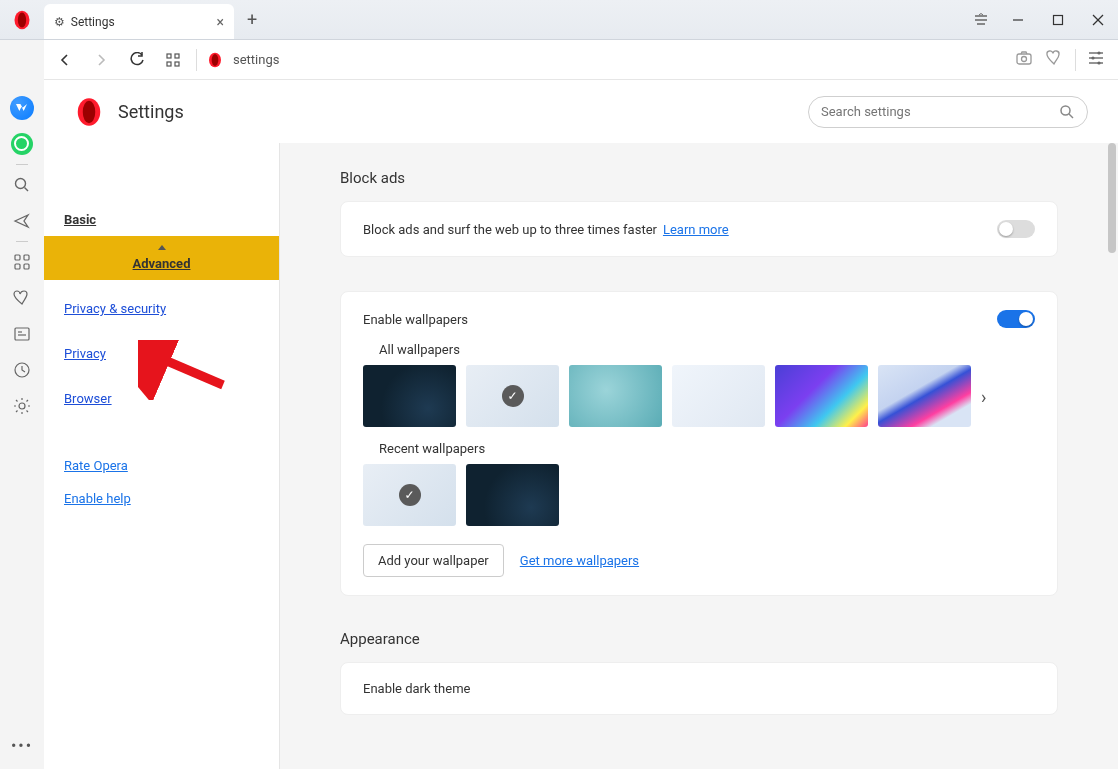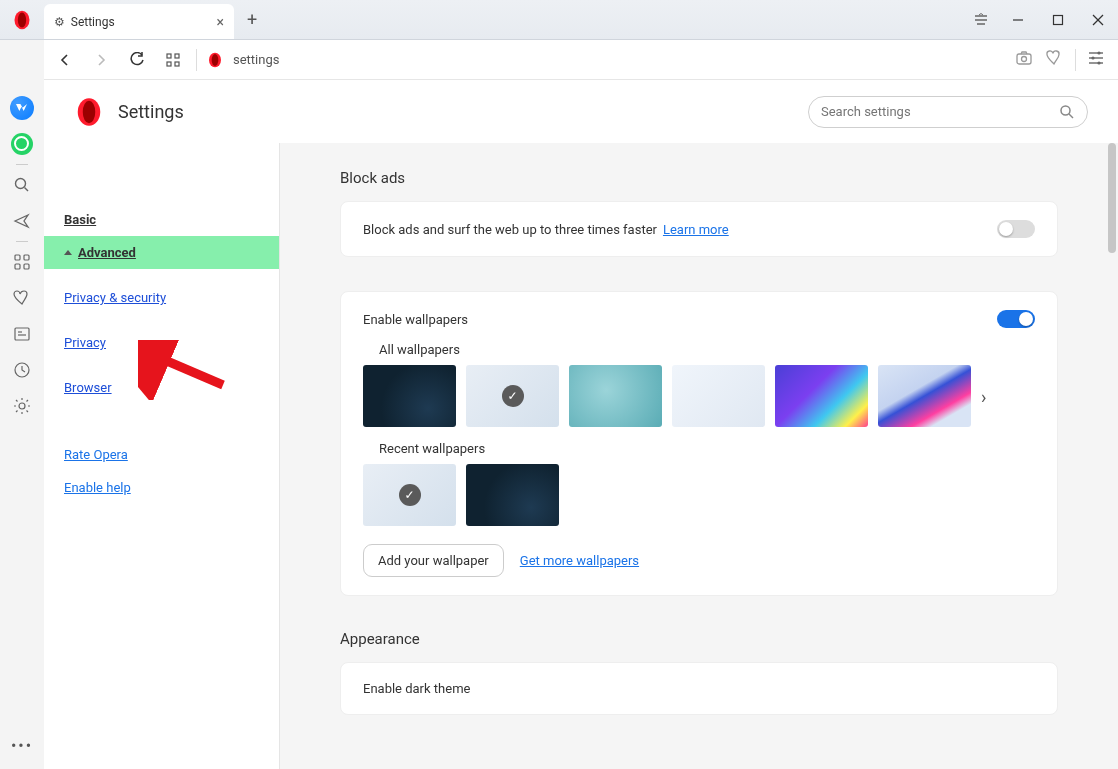--- a/index.html
+++ b/index.html
@@ -44,21 +44,21 @@
 .page-logo { width: 30px; height: 30px; }
 .page-title { font-size: 18px; color: #333; }
 .search-box { margin-left: auto; width: 280px; height: 32px; border: 1px solid #cfcfcf; border-radius: 16px; display: flex; align-items: center; padding: 0 12px; gap: 12px; }
 .search-box input { border: none; outline: none; flex: 1; font-size: 13px; color: #555; background: transparent; }
 
 .main-body { flex: 1; display: flex; background: #f5f5f5; overflow: hidden; }
 .sidebar-nav { width: 236px; background: #fff; border-right: 1px solid #e5e5e5; padding-top: 16px; }
 .nav-item { padding: 9px 20px; font-size: 13px; color: #333; cursor: pointer; text-decoration: underline; }
 .nav-item.group { font-weight: 700; }
 .nav-item.sub { padding-left: 20px; font-weight: 700; display: flex; align-items: center; gap: 6px; }
-.nav-item.sub.active { background: #86efac; }
+.nav-item.sub.active { background: #eab308; flex-direction: column; }
 .nav-item.child { padding-left: 20px; font-weight: 400; color: #1d4ed8; margin-top: 12px; }
 .nav-item.link { color: #1a73e8; text-decoration: underline; margin-top: 14px; }
 .caret-up { width: 0; height: 0; border-left: 4px solid transparent; border-right: 4px solid transparent; border-bottom: 5px solid #555; }
 
 .settings-panel { flex: 1; overflow-y: auto; padding: 26px 60px 40px 60px; position: relative; }
 .section-title { font-size: 15px; color: #333; margin-bottom: 14px; }
 .card { background: #fff; border: 1px solid #eee; border-radius: 8px; padding: 18px 22px; margin-bottom: 34px; }
 .row { display: flex; align-items: center; }
 .row-text { font-size: 13px; color: #333; }
 .link-a { color: #1a73e8; text-decoration: underline; margin-left: 6px; cursor: pointer; font-size: 13px; }
@@ -68,21 +68,21 @@
 .toggle.off::after { content:''; position:absolute; width:14px; height:14px; border-radius:50%; background:#fff; top:2px; left:2px; box-shadow: 0 1px 2px rgba(0,0,0,0.3); }
 .toggle.on { background: #1a73e8; }
 .toggle.on::after { content:''; position:absolute; width:14px; height:14px; border-radius:50%; background:#fff; top:2px; right:2px; box-shadow: 0 1px 2px rgba(0,0,0,0.3); }
 
 .sub-heading { font-size: 13px; color: #333; margin: 14px 16px 8px; }
 .wallpaper-row { display: flex; gap: 10px; align-items: center; position: relative; }
 .wp-thumb { width: 93px; height: 62px; border-radius: 3px; cursor: pointer; position: relative; background-size: cover; }
 .wp-thumb.selected::after { content:'✓'; position:absolute; width:22px; height:22px; background:#5a5a5a; border-radius:50%; color:#fff; display:flex; align-items:center; justify-content:center; font-size:12px; top:50%; left:50%; transform:translate(-50%,-50%); }
 .wp-next { width: 20px; color: #555; cursor: pointer; font-size: 18px; }
 
-.btn-outline { border: 1px solid #ccc; background: #fff; padding: 8px 14px; border-radius: 9px; font-size: 13px; color: #333; cursor: pointer; }
+.btn-outline { border: 1px solid #ccc; background: #fff; padding: 8px 14px; border-radius: 4px; font-size: 13px; color: #333; cursor: pointer; }
 
 .arrow-annotation { position: absolute; left: 138px; top: 340px; pointer-events: none; }
 
 .scrollbar-fake { position: absolute; right: 0; top: 0; bottom: 0; width: 12px; }
 .scrollbar-thumb { position: absolute; right: 2px; top: 0; width: 8px; height: 110px; background: #c6c6c6; border-radius: 4px; }
 
 </style>
 </head>
 <body>
 

